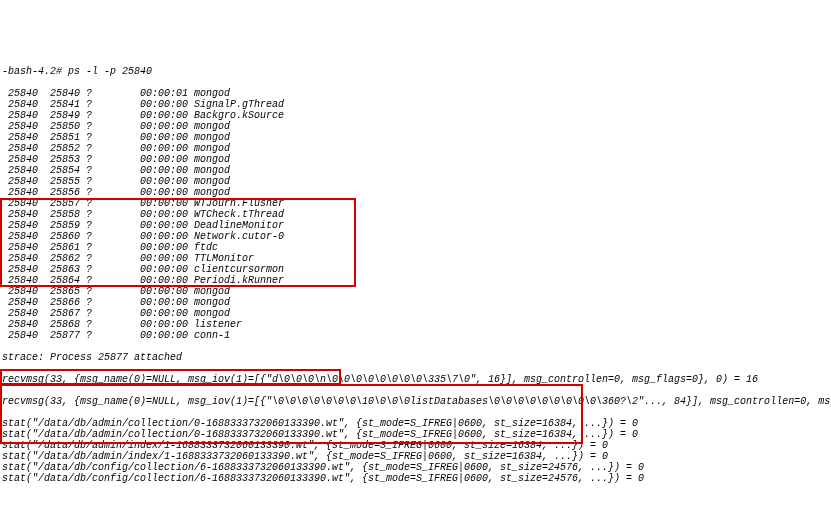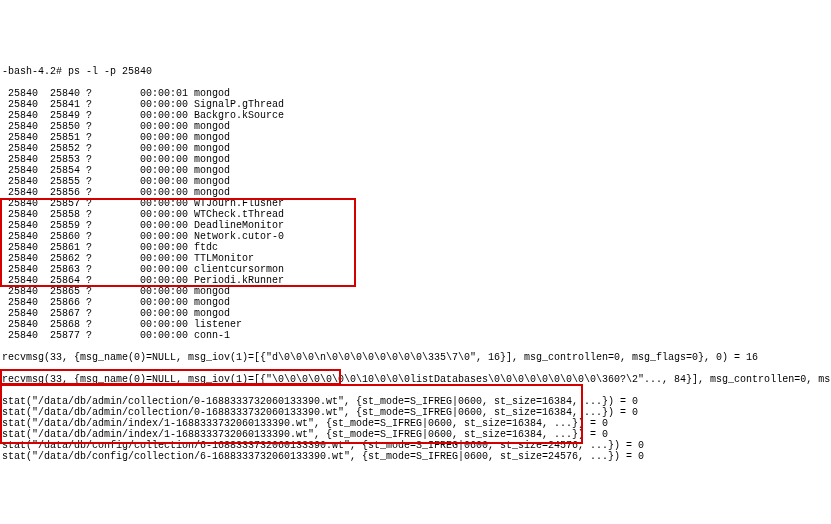--- a/index.html
+++ b/index.html
@@ -14,21 +14,21 @@
     width: 831px;
     height: 524px;
     overflow: hidden;
     position: relative;
   }
   .terminal {
     padding: 0 2px;
     position: relative;
     z-index: 1;
   }
-  .line { display: block; }
+  .line { display: block; font-style: italic; }
 
   
   .box {
     position: absolute;
     border: 2px solid #d40000;
     background: transparent;
     pointer-events: none;
     z-index: 2;
   }
   #box1 { left: 0px;   top: 187px; width: 352px; height: 85px; }
@@ -36,20 +36,21 @@
   #box3 { left: 0px;   top: 373px; width: 579px; height: 56px; }
 </style>
 </head>
 <body>
 
 
 
 <div class="terminal">
 <span class="line">-bash-4.2# ps -l -p 25840</span>
 <span id="ps-rows"><span class="line"> 25840  25840 ?        00:00:01 mongod</span><span class="line"> 25840  25841 ?        00:00:00 SignalP.gThread</span><span class="line"> 25840  25849 ?        00:00:00 Backgro.kSource</span><span class="line"> 25840  25850 ?        00:00:00 mongod</span><span class="line"> 25840  25851 ?        00:00:00 mongod</span><span class="line"> 25840  25852 ?        00:00:00 mongod</span><span class="line"> 25840  25853 ?        00:00:00 mongod</span><span class="line"> 25840  25854 ?        00:00:00 mongod</span><span class="line"> 25840  25855 ?        00:00:00 mongod</span><span class="line"> 25840  25856 ?        00:00:00 mongod</span><span class="line"> 25840  25857 ?        00:00:00 WTJourn.Flusher</span><span class="line"> 25840  25858 ?        00:00:00 WTCheck.tThread</span><span class="line"> 25840  25859 ?        00:00:00 DeadlineMonitor</span><span class="line"> 25840  25860 ?        00:00:00 Network.cutor-0</span><span class="line"> 25840  25861 ?        00:00:00 ftdc</span><span class="line"> 25840  25862 ?        00:00:00 TTLMonitor</span><span class="line"> 25840  25863 ?        00:00:00 clientcursormon</span><span class="line"> 25840  25864 ?        00:00:00 Periodi.kRunner</span><span class="line"> 25840  25865 ?        00:00:00 mongod</span><span class="line"> 25840  25866 ?        00:00:00 mongod</span><span class="line"> 25840  25867 ?        00:00:00 mongod</span><span class="line"> 25840  25868 ?        00:00:00 listener</span><span class="line"> 25840  25877 ?        00:00:00 conn-1</span></span>
+<span class="line">strace: Process 25877 attached</span>
 <span class="line">recvmsg(33, {msg_name(0)=NULL, msg_iov(1)=[{"d\0\0\0\n\0\0\0\0\0\0\0\0\335\7\0", 16}], msg_controllen=0, msg_flags=0}, 0) = 16</span>
 <span class="line">recvmsg(33, {msg_name(0)=NULL, msg_iov(1)=[{"\0\0\0\0\0\0\0\10\0\0\0listDatabases\0\0\0\0\0\0\0\0\0\360?\2"..., 84}], msg_controllen=0, msg_flags=0}, 0) = 84</span>
 <span id="stat-rows"><span class="line">stat("/data/db/admin/collection/0-1688333732060133390.wt", {st_mode=S_IFREG|0600, st_size=16384, ...}) = 0</span><span class="line">stat("/data/db/admin/collection/0-1688333732060133390.wt", {st_mode=S_IFREG|0600, st_size=16384, ...}) = 0</span><span class="line">stat("/data/db/admin/index/1-1688333732060133390.wt", {st_mode=S_IFREG|0600, st_size=16384, ...}) = 0</span><span class="line">stat("/data/db/admin/index/1-1688333732060133390.wt", {st_mode=S_IFREG|0600, st_size=16384, ...}) = 0</span><span class="line">stat("/data/db/config/collection/6-1688333732060133390.wt", {st_mode=S_IFREG|0600, st_size=24576, ...}) = 0</span><span class="line">stat("/data/db/config/collection/6-1688333732060133390.wt", {st_mode=S_IFREG|0600, st_size=24576, ...}) = 0</span></span>
 
 
 
 
 
 
 

